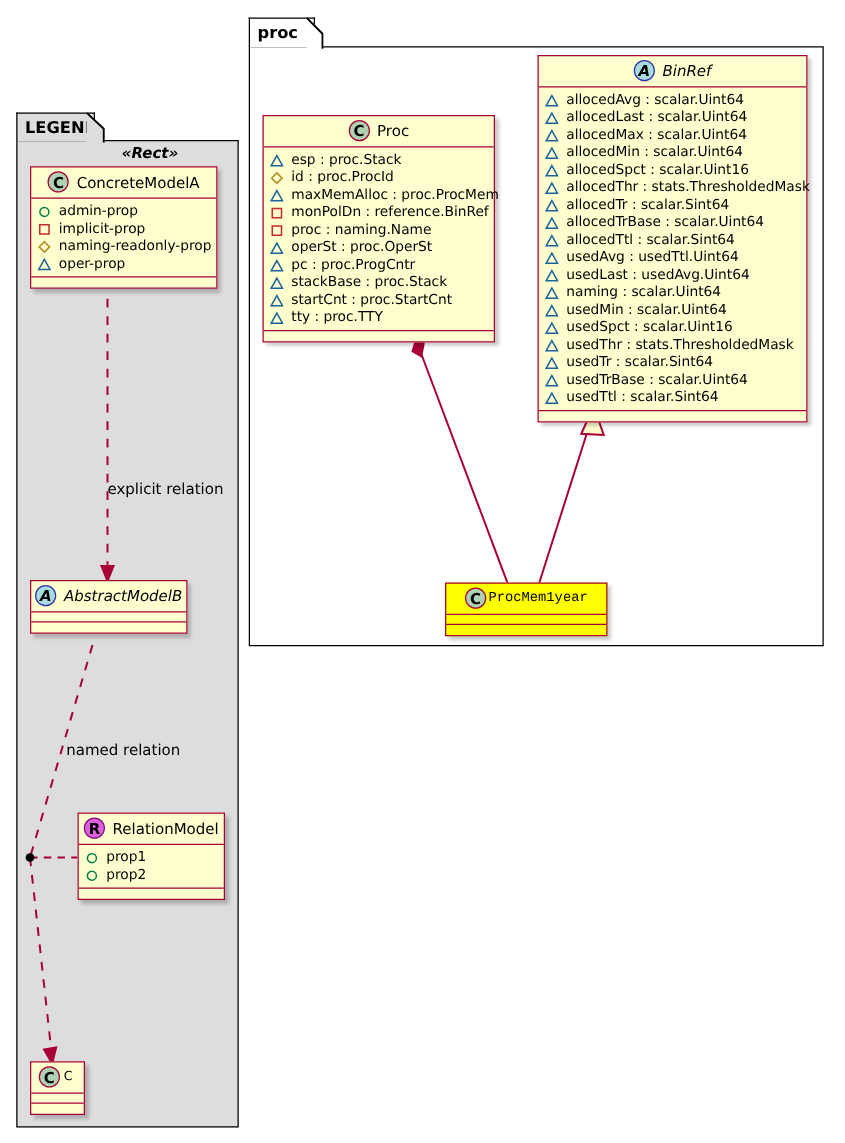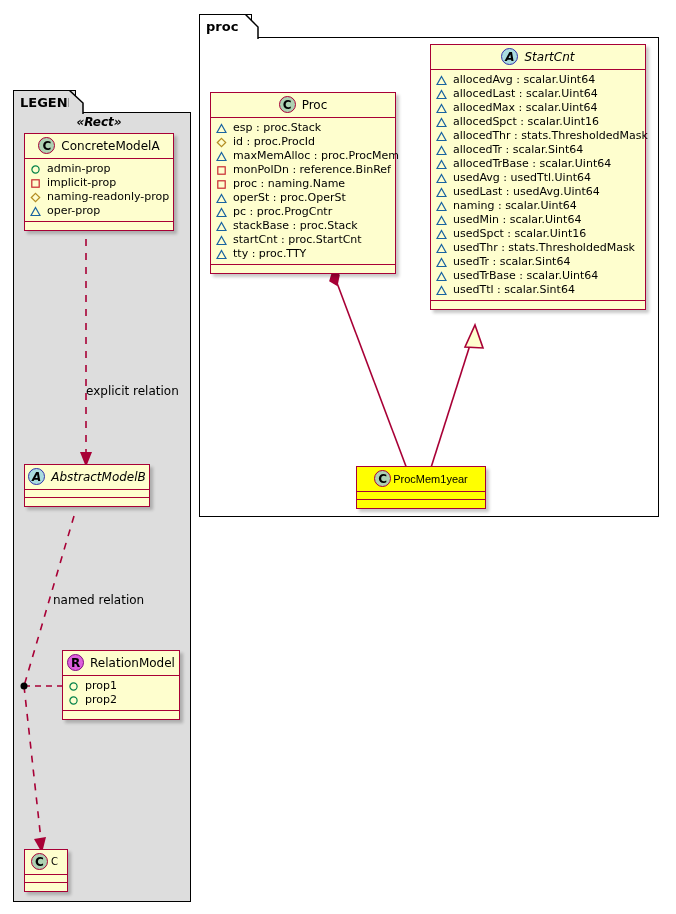--- a/index.html
+++ b/index.html
@@ -85,21 +85,21 @@
     display: flex; align-items: center; justify-content: center;
     white-space: nowrap;
   }
   .cls-head.left { justify-content: flex-start; }
   .cls-title {
     font-size: 12px;
     padding-left: 6px;
     color: #000;
   }
   .cls-title.italic { font-style: italic; }
-  .cls-title.mono { font-family: Liberation Sans, sans-serif; font-size: 11px; padding-left: 2px;}
+  .cls-title.mono { font-family: Liberation Mono, monospace; font-size: 11px; padding-left: 2px;}
   .cls-body {
     padding: 3px 6px 3px 5px;
     border-bottom: 1.5px solid #A80036;
   }
   .cls-body.empty { height: 8px; padding: 0; }
   .cls-foot { height: 8px; }
 
   .attr {
     display: flex; align-items: center;
     line-height: 14px;
@@ -138,21 +138,21 @@
   <div class="pkg" style="left:199px; top:37px; width:460px; height:480px;"></div>
 
   <div class="legend-tab" style="left:13px; top:90px; width:63px; height:23px;">
     <span>LEGEND</span>
   </div>
   <svg style="position:absolute;left:69px;top:90px;width:16px;height:25px;z-index:4;">
     <polygon points="0,0 14,13 14,24 0,24" fill="#DDDDDD" stroke="none"></polygon>
     <polyline points="0,0 14,13 14,24" fill="none" stroke="#000000" stroke-width="1.5"></polyline>
   </svg>
   <div class="legend-body" style="left:13px; top:112px; width:178px; height:790px;"></div>
-  <div class="stereotype" style="left:10px; top:115px; width:178px;">«Rect»</div>
+  <div class="stereotype" style="left:31px; top:115px; width:178px;">«Rect»</div>
 
   <svg id="edges">
     <defs></defs>
 
      AbstractModelB (dashed, open arrow) --&gt;
     <line x1="86" y1="239" x2="86" y2="455" stroke="#A80036" stroke-width="1.6" stroke-dasharray="7,7"></line>
     <polygon points="86,467 80,452 92,452" fill="#A80036"></polygon>
 
      C (dashed long) with dot node at RelationModel --&gt;
     <line x1="74" y1="516" x2="24" y2="686" stroke="#A80036" stroke-width="1.6" stroke-dasharray="7,7"></line>
@@ -313,21 +313,21 @@
           </svg>
         <span class="attr-txt">tty : proc.TTY</span>
       </div>
     </div>
     <div class="cls-foot"></div>
   </div>
 
   <div class="cls" style="left:430px; top:44px; width:216px;">
     <div class="cls-head">
       <span class="badge badge-A">A</span>
-      <span class="cls-title italic">StartCnt</span>
+      <span class="cls-title italic">BinRef</span>
     </div>
     <div class="cls-body" id="procmem-attrs">
         <div class="attr">
           <svg class="mk" viewBox="0 0 11 11">
             <polygon points="5.5,1.5 10,9.5 1,9.5" fill="none" stroke="#1963A0" stroke-width="1.2"></polygon>
           </svg>
           <span class="attr-txt">allocedAvg : scalar.Uint64</span>
         </div>
         <div class="attr">
           <svg class="mk" viewBox="0 0 11 11">
@@ -338,39 +338,51 @@
         <div class="attr">
           <svg class="mk" viewBox="0 0 11 11">
             <polygon points="5.5,1.5 10,9.5 1,9.5" fill="none" stroke="#1963A0" stroke-width="1.2"></polygon>
           </svg>
           <span class="attr-txt">allocedMax : scalar.Uint64</span>
         </div>
         <div class="attr">
           <svg class="mk" viewBox="0 0 11 11">
             <polygon points="5.5,1.5 10,9.5 1,9.5" fill="none" stroke="#1963A0" stroke-width="1.2"></polygon>
           </svg>
+          <span class="attr-txt">allocedMin : scalar.Uint64</span>
+        </div>
+        <div class="attr">
+          <svg class="mk" viewBox="0 0 11 11">
+            <polygon points="5.5,1.5 10,9.5 1,9.5" fill="none" stroke="#1963A0" stroke-width="1.2"></polygon>
+          </svg>
           <span class="attr-txt">allocedSpct : scalar.Uint16</span>
         </div>
         <div class="attr">
           <svg class="mk" viewBox="0 0 11 11">
             <polygon points="5.5,1.5 10,9.5 1,9.5" fill="none" stroke="#1963A0" stroke-width="1.2"></polygon>
           </svg>
           <span class="attr-txt">allocedThr : stats.ThresholdedMask</span>
         </div>
         <div class="attr">
           <svg class="mk" viewBox="0 0 11 11">
             <polygon points="5.5,1.5 10,9.5 1,9.5" fill="none" stroke="#1963A0" stroke-width="1.2"></polygon>
           </svg>
           <span class="attr-txt">allocedTr : scalar.Sint64</span>
         </div>
         <div class="attr">
           <svg class="mk" viewBox="0 0 11 11">
             <polygon points="5.5,1.5 10,9.5 1,9.5" fill="none" stroke="#1963A0" stroke-width="1.2"></polygon>
           </svg>
           <span class="attr-txt">allocedTrBase : scalar.Uint64</span>
+        </div>
+        <div class="attr">
+          <svg class="mk" viewBox="0 0 11 11">
+            <polygon points="5.5,1.5 10,9.5 1,9.5" fill="none" stroke="#1963A0" stroke-width="1.2"></polygon>
+          </svg>
+          <span class="attr-txt">allocedTtl : scalar.Sint64</span>
         </div>
         <div class="attr">
           <svg class="mk" viewBox="0 0 11 11">
             <polygon points="5.5,1.5 10,9.5 1,9.5" fill="none" stroke="#1963A0" stroke-width="1.2"></polygon>
           </svg>
           <span class="attr-txt">usedAvg : usedTtl.Uint64</span>
         </div>
         <div class="attr">
           <svg class="mk" viewBox="0 0 11 11">
             <polygon points="5.5,1.5 10,9.5 1,9.5" fill="none" stroke="#1963A0" stroke-width="1.2"></polygon>

